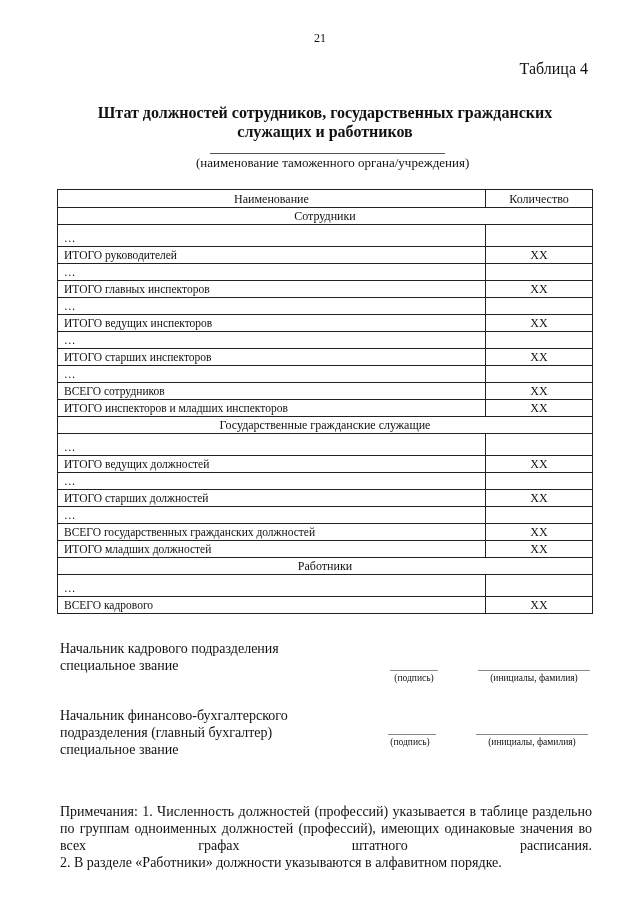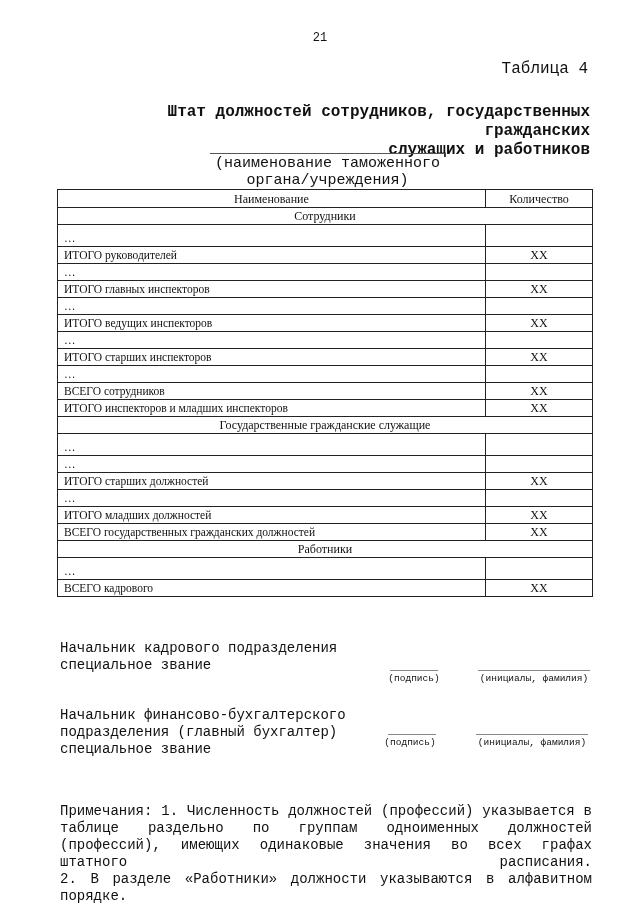--- a/index.html
+++ b/index.html
@@ -1,28 +1,28 @@
 <!DOCTYPE html>
 <html><head>
 <meta charset="utf-8">
 <style>
   html, body { margin: 0; padding: 0; background: #ffffff; }
   body {
     width: 640px; height: 905px; position: relative; overflow: hidden;
     font-family: "Liberation Serif", "DejaVu Serif", serif; color: #111;
   }
-  .abs { position: absolute; font-family: Liberation Mono, monospace; }
+  .abs { position: absolute; }
   .page-num { top: 31px; left: 0; width: 640px; text-align: center; font-size: 12px; }
   .table-label { top: 60px; right: 52px; font-size: 16px; }
   .doc-title {
-    top: 103px; left: 60px; width: 530px; text-align: right;
+    top: 103px; left: 60px; width: 530px; text-align: center;
     font-weight: bold; font-size: 16px; line-height: 19px;
   }
   .org-line { top: 153px; left: 210px; width: 235px; border-top: 1px solid #555; }
-  .org-caption { top: 155px; left: 180px; width: 295px; text-align: center; font-size: 15px; }
+  .org-caption { top: 155px; left: 196px; width: 295px; font-size: 13px; }
 
   table.staff {
     position: absolute; top: 189px; left: 57px; width: 536px;
     border-collapse: collapse; font-size: 12px;
   }
   table.staff td {
     border: 1.2px solid #222; padding: 0 6px; height: 16px; line-height: 15px;
     vertical-align: bottom;
   }
   table.staff td.qty { width: 94px; text-align: center; }
@@ -113,37 +113,41 @@
         <td class="qty">XX</td>
       </tr>
       <tr class="section">
         <td colspan="2">Государственные гражданские служащие</td>
       </tr>
       <tr class="tall">
         <td class="name">…</td>
         <td class="qty"></td>
       </tr>
       <tr>
+        <td class="name">ИТОГО ведущих должностей</td>
+        <td class="qty">XX</td>
+      </tr>
+      <tr>
         <td class="name">…</td>
         <td class="qty"></td>
       </tr>
       <tr>
         <td class="name">ИТОГО старших должностей</td>
         <td class="qty">XX</td>
       </tr>
       <tr>
         <td class="name">…</td>
         <td class="qty"></td>
       </tr>
       <tr>
-        <td class="name">ИТОГО младших должностей</td>
+        <td class="name">ВСЕГО государственных гражданских должностей</td>
         <td class="qty">XX</td>
       </tr>
       <tr>
-        <td class="name">ВСЕГО государственных гражданских должностей</td>
+        <td class="name">ИТОГО младших должностей</td>
         <td class="qty">XX</td>
       </tr>
       <tr class="section">
         <td colspan="2">Работники</td>
       </tr>
       <tr class="tall">
         <td class="name">…</td>
         <td class="qty"></td>
       </tr>
       <tr>

